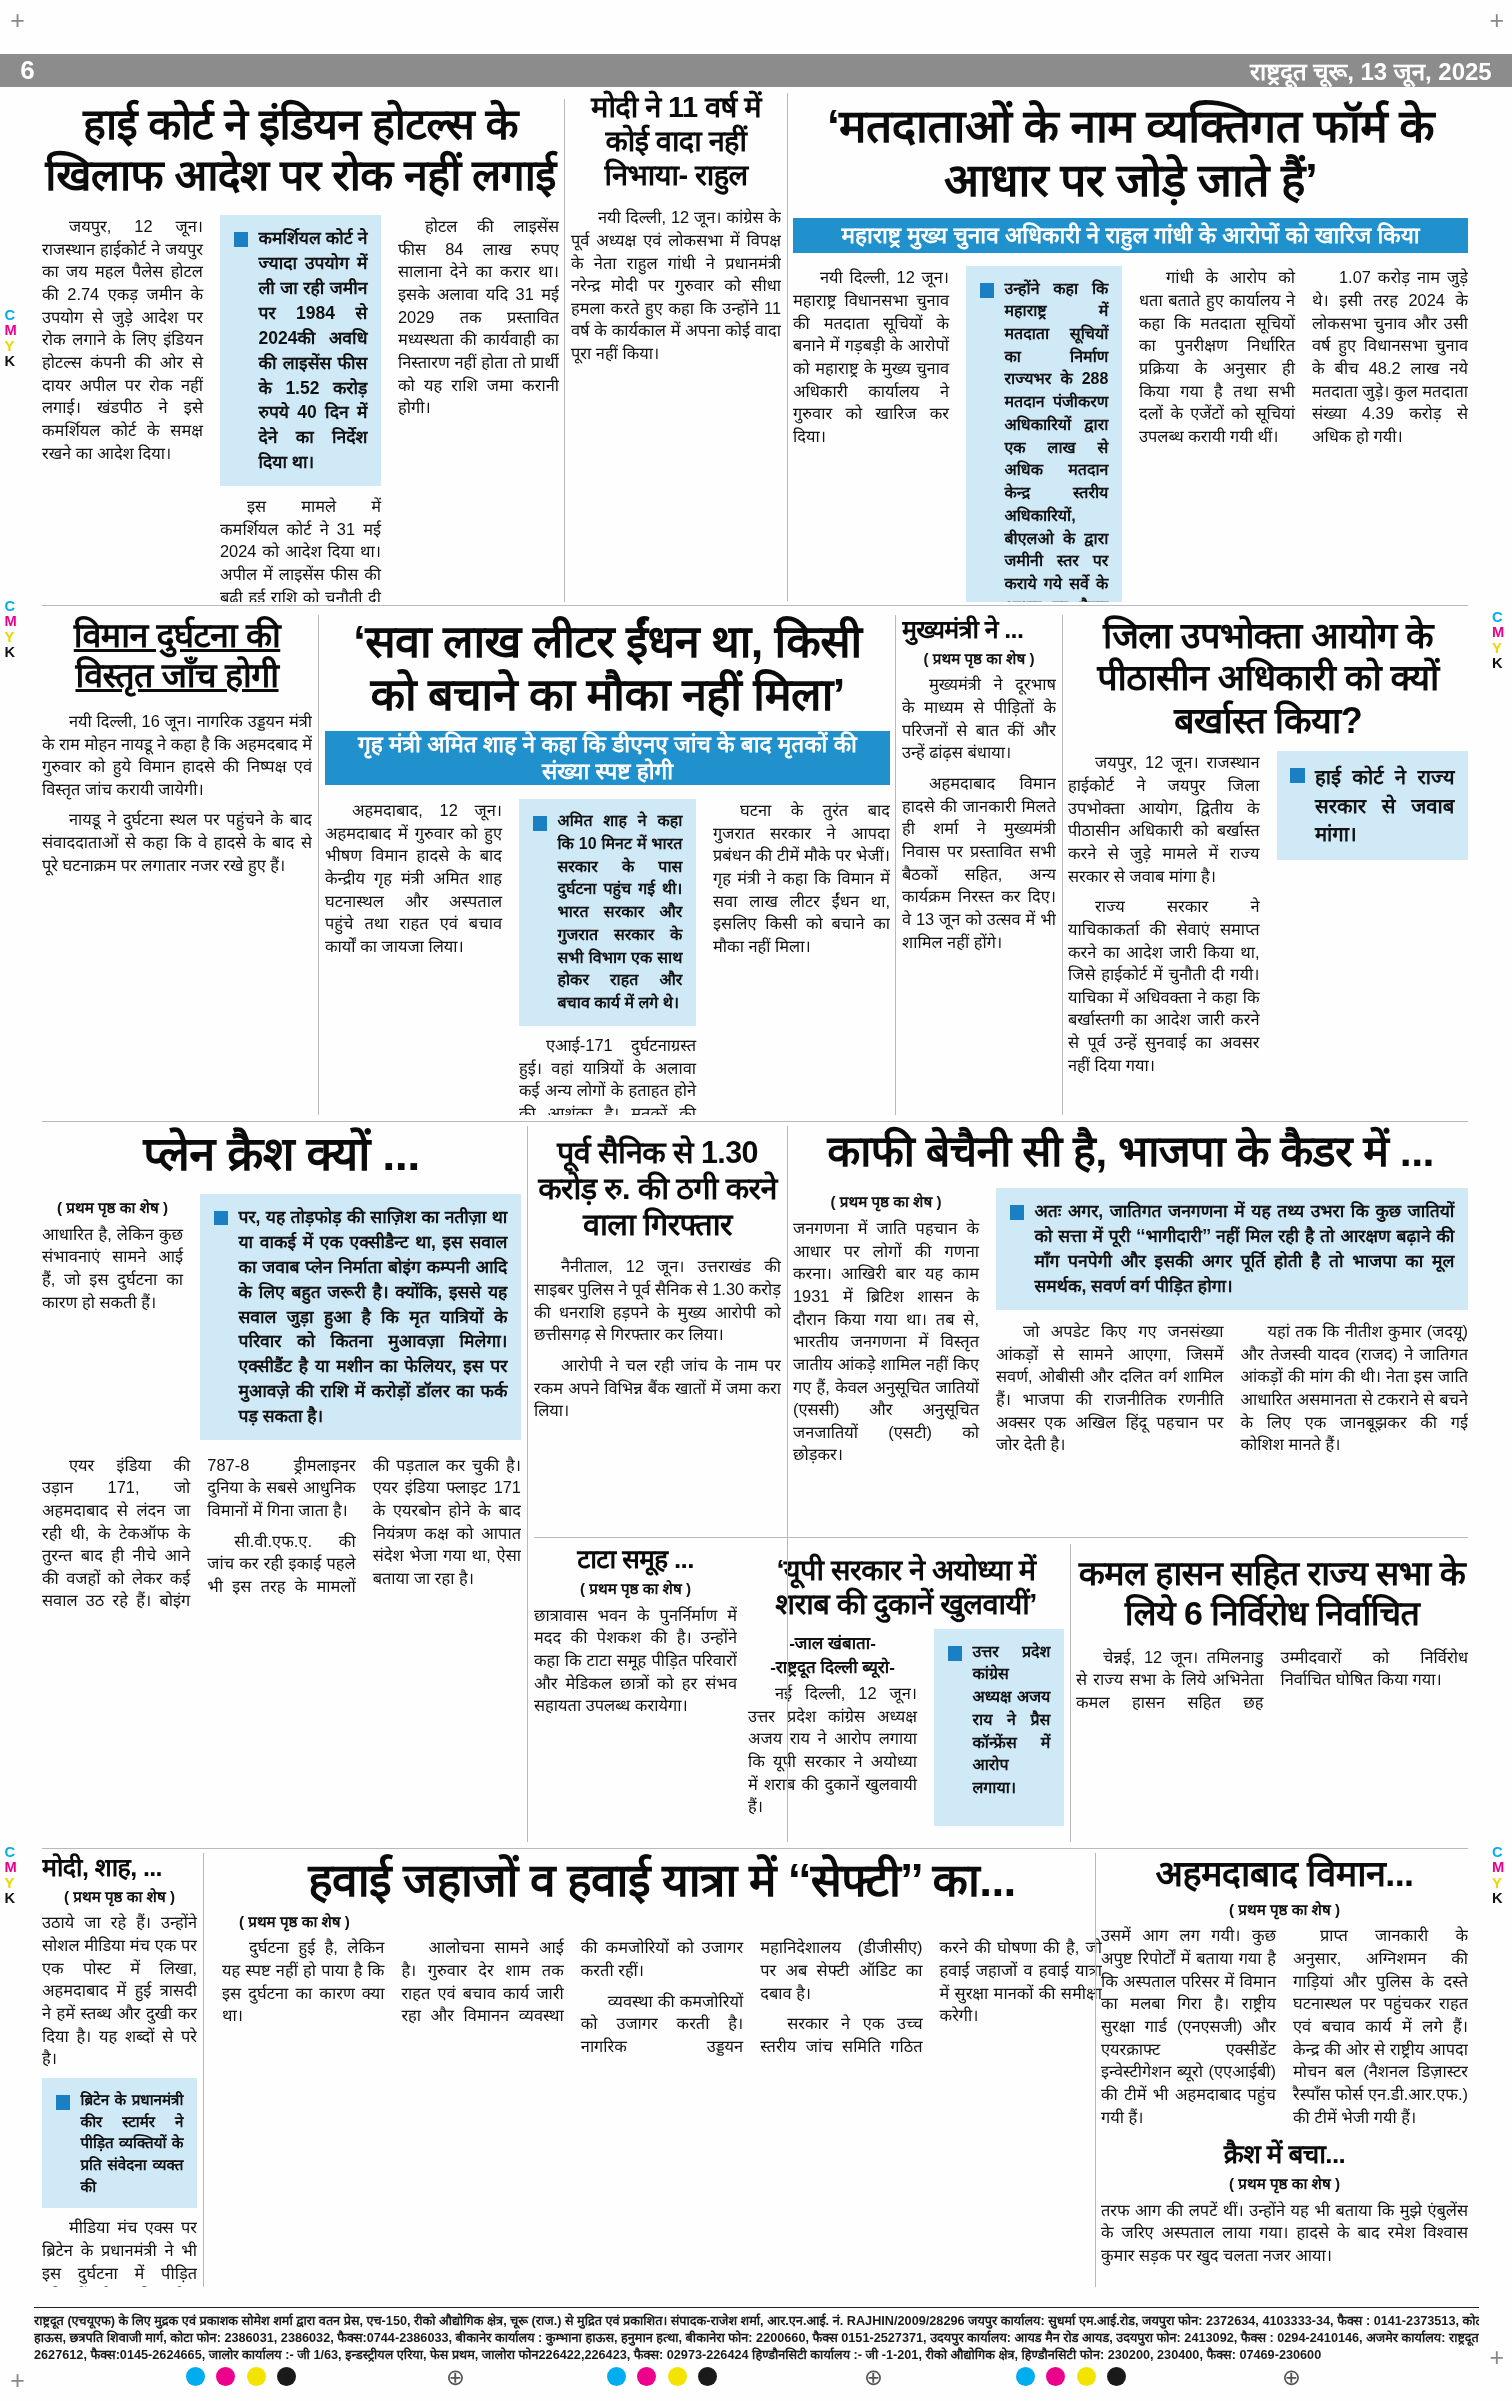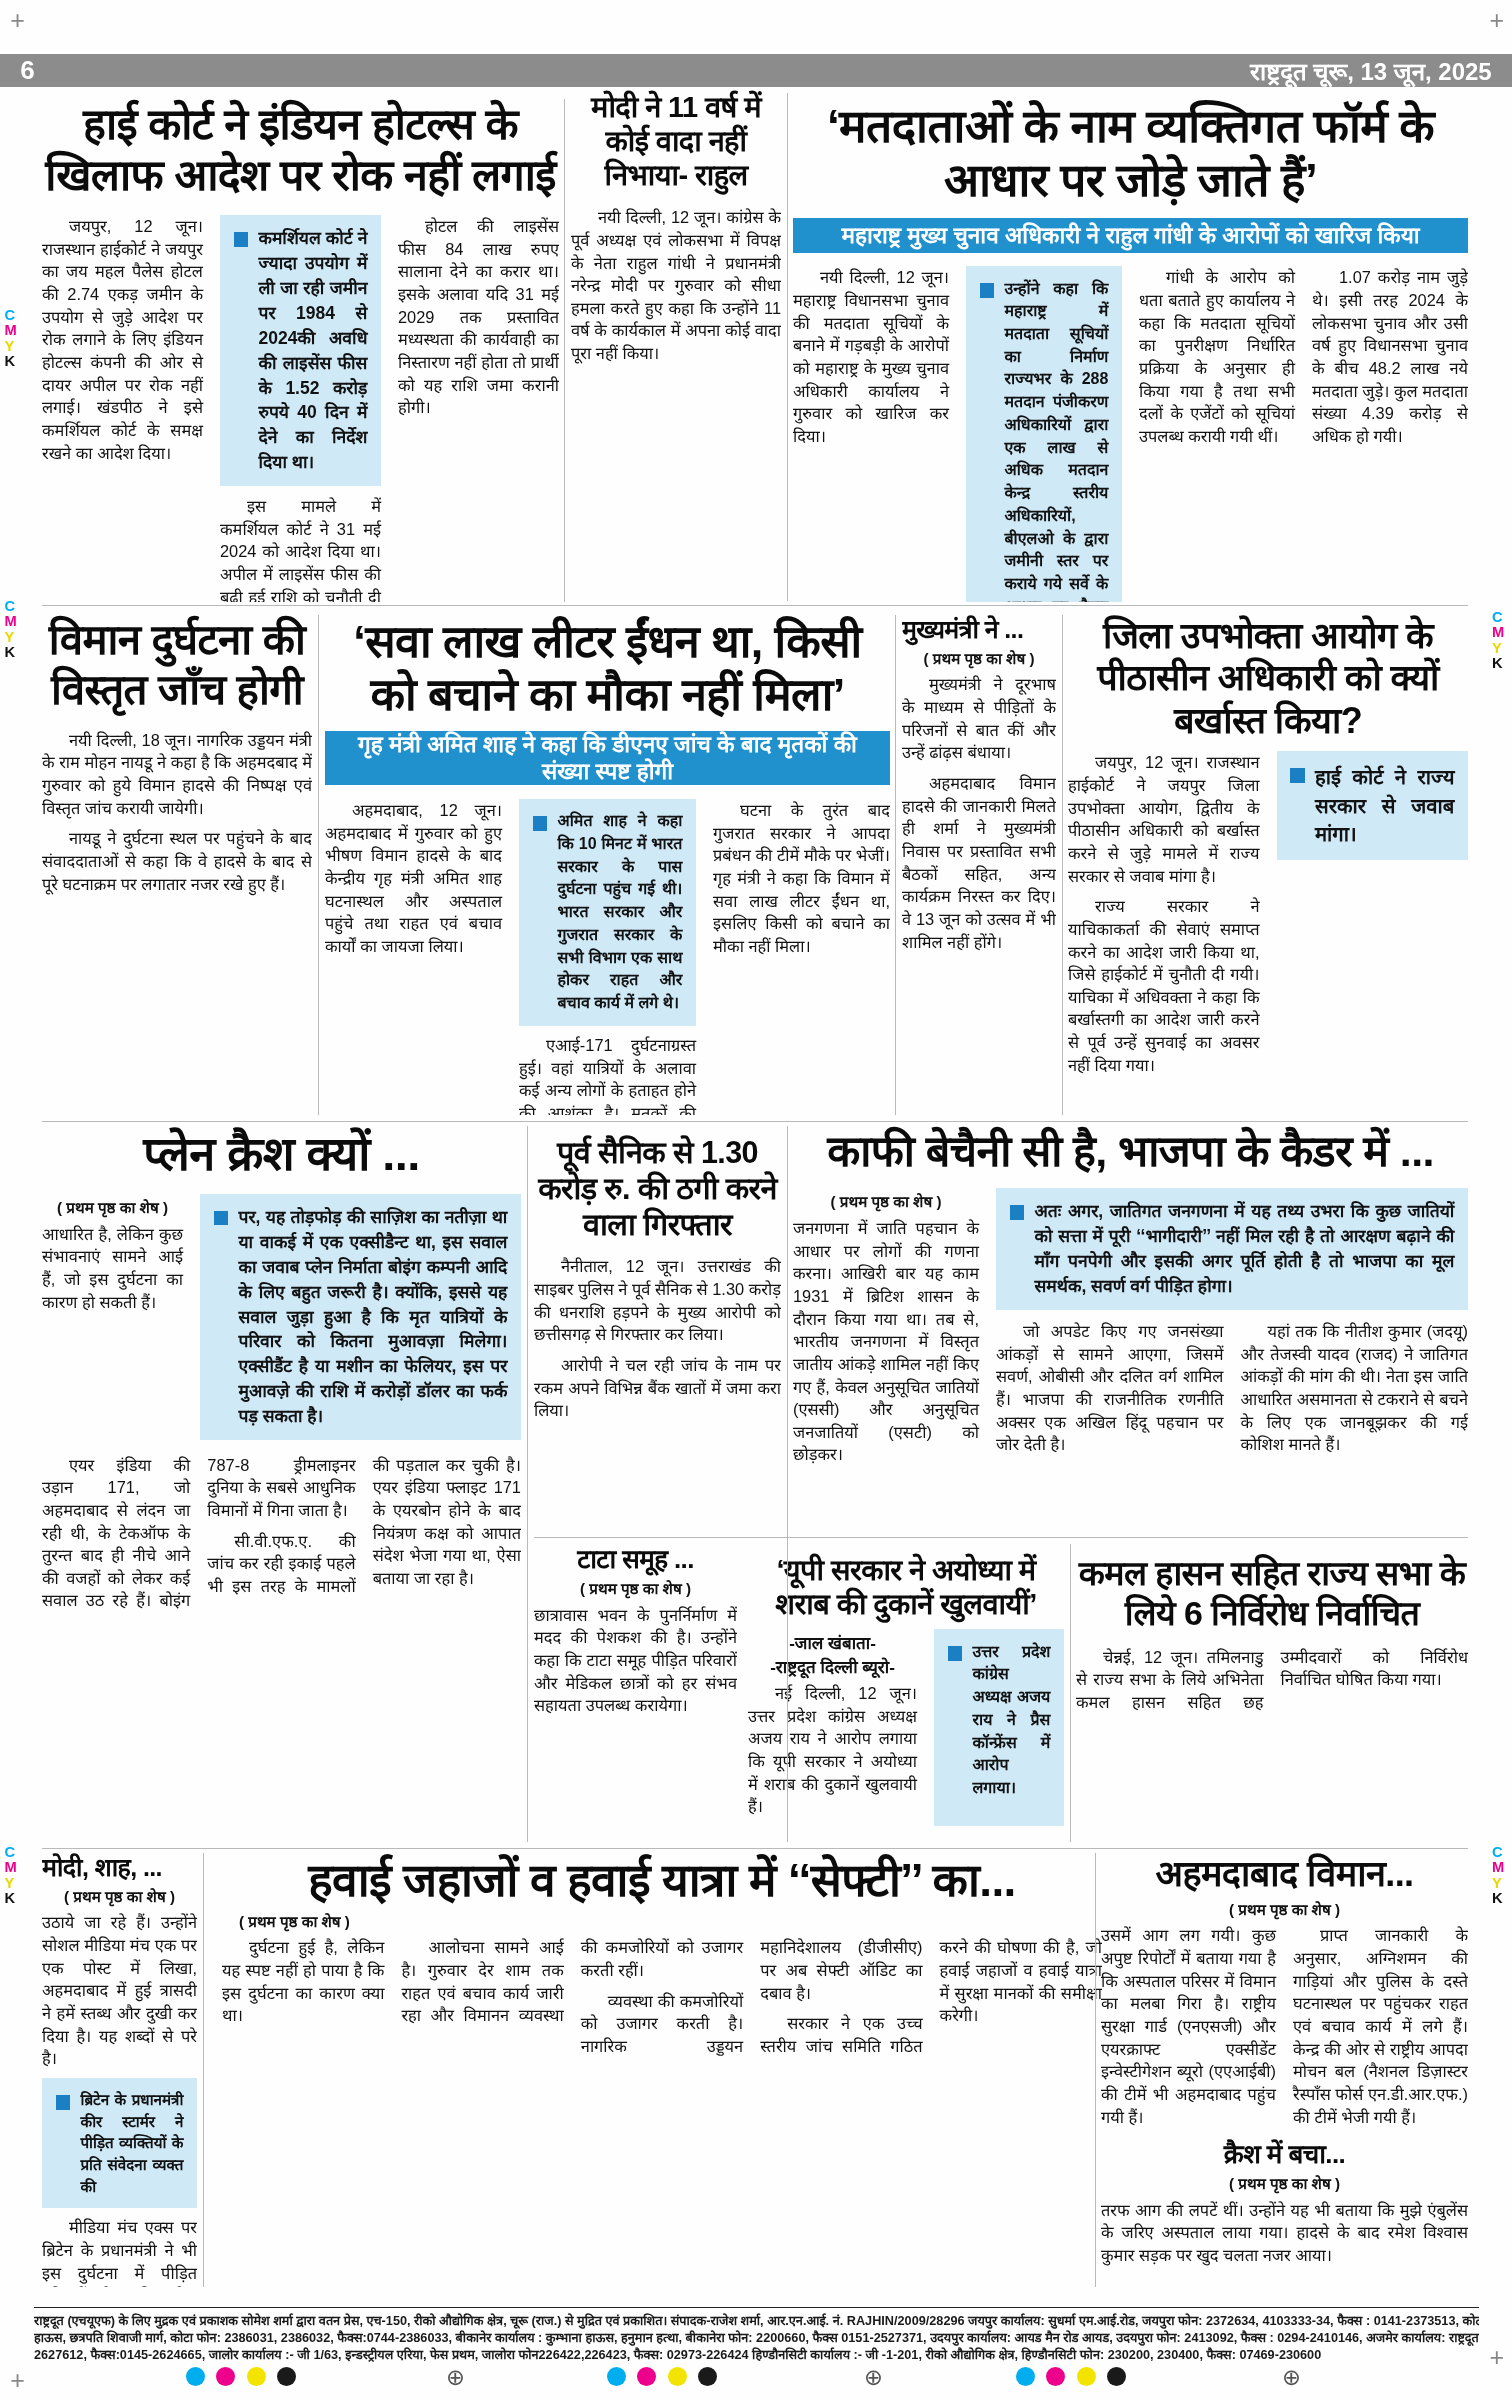--- a/index.html
+++ b/index.html
@@ -129,23 +129,23 @@
       <div class="body">
           <p>गांधी के आरोप को धता बताते हुए कार्यालय ने कहा कि मतदाता सूचियों का पुनरीक्षण निर्धारित प्रक्रिया के अनुसार ही किया गया है तथा सभी दलों के एजेंटों को सूचियां उपलब्ध करायी गयी थीं।</p>
         </div>
       <div class="body">
           <p>1.07 करोड़ नाम जुड़े थे। इसी तरह 2024 के लोकसभा चुनाव और उसी वर्ष हुए विधानसभा चुनाव के बीच 48.2 लाख नये मतदाता जुड़े। कुल मतदाता संख्या 4.39 करोड़ से अधिक हो गयी।</p>
         </div>
     </div>
   </div>
 
   <div class="sec" style="left:42px;top:615px;width:270px;height:500px;">
-    <div class="headline" style="font-size:42px;">विमान दुर्घटना की विस्तृत जाँच होगी</div>
+    <div class="headline" style="font-size:34px;text-decoration:underline;">विमान दुर्घटना की विस्तृत जाँच होगी</div>
     <div class="body" style="margin-top:14.7px;">
-      <p>नयी दिल्ली, 18 जून। नागरिक उड्डयन मंत्री के राम मोहन नायडू ने कहा है कि अहमदबाद में गुरुवार को हुये विमान हादसे की निष्पक्ष एवं विस्तृत जांच करायी जायेगी।</p>
+      <p>नयी दिल्ली, 16 जून। नागरिक उड्डयन मंत्री के राम मोहन नायडू ने कहा है कि अहमदबाद में गुरुवार को हुये विमान हादसे की निष्पक्ष एवं विस्तृत जांच करायी जायेगी।</p>
       <p>नायडू ने दुर्घटना स्थल पर पहुंचने के बाद संवाददाताओं से कहा कि वे हादसे के बाद से पूरे घटनाक्रम पर लगातार नजर रखे हुए हैं।</p>
     </div>
   </div>
 
   <div class="sec" style="left:325px;top:615px;width:565px;height:500px;">
     <div class="headline" style="font-size:45px;">‘सवा लाख लीटर ईंधन था, किसी को बचाने का मौका नहीं मिला’</div>
     <div class="band" style="height:54px;font-size:22.6px;margin-top:10.2px;padding:0 17px;">गृह मंत्री अमित शाह ने कहा कि डीएनए जांच के बाद मृतकों की संख्या स्पष्ट होगी</div>
     <div class="grid" style="grid-template-columns:1fr 1fr 1fr;margin-top:13.6px;">
       <div class="body">
           <p>अहमदाबाद, 12 जून। अहमदाबाद में गुरुवार को हुए भीषण विमान हादसे के बाद केन्द्रीय गृह मंत्री अमित शाह घटनास्थल और अस्पताल पहुंचे तथा राहत एवं बचाव कार्यों का जायजा लिया।</p>

